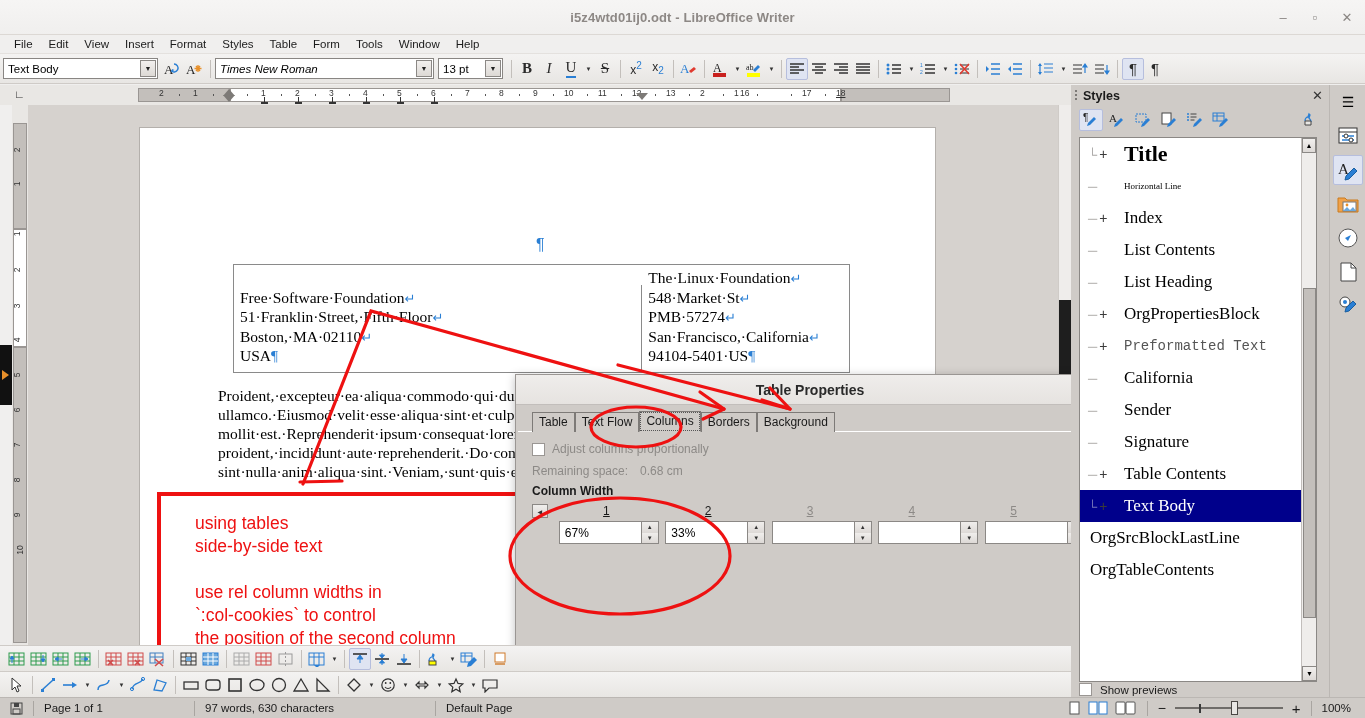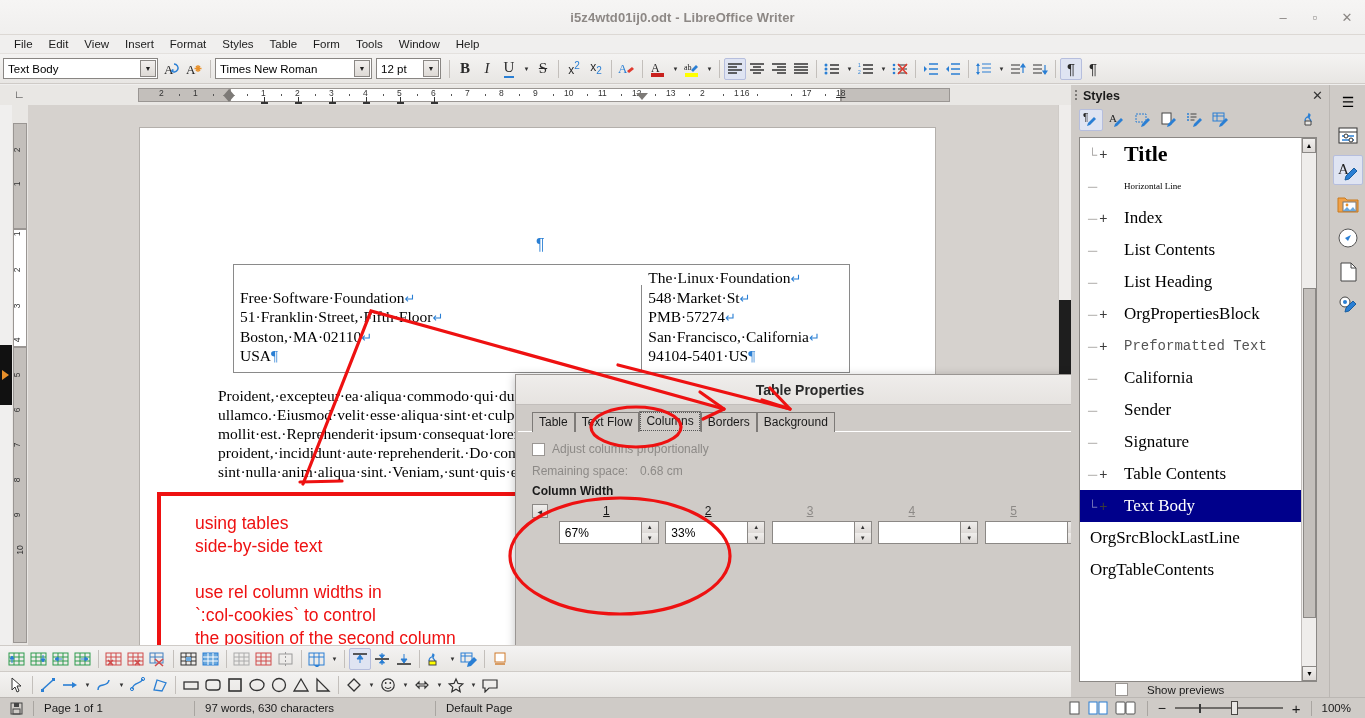--- a/index.html
+++ b/index.html
@@ -178,21 +178,21 @@
   .st-row .tree { width: 36px; color: #8d8a87; font-size: 13px; display: flex; align-items: center; gap: 2px; }
   .st-row .plus { color: #3a3a3a; font-size: 14px; }
   .st-name { font-family: "Liberation Serif", serif; font-size: 17px; color: #000; }
   .st-row.sel { background: #00008b; }
   .st-row.sel .st-name { color: #fff; }
   .st-row.sel .tree { color: #9d9dc8; }
   .sb-scroll { position: absolute; right: 0; top: 0; width: 15px; height: 100%; background: #efedeb; border-left: 1px solid #c2bebb; }
   .sb-scroll .arr { height: 15px; background: linear-gradient(#f2f0ee,#ddd9d6); border: 1px solid #8b8885; display:flex; align-items:center; justify-content:center; font-size:7px; }
   .sb-scroll .thumb { position: absolute; left: 1px; width: 13px; background: #c3bfbb; border: 1px solid #8b8885; }
   .sb-foot { position: absolute; left: 8px; top: 598px; width: 238px; }
-  .sb-chk { display: flex; align-items: center; gap: 19px; font-size: 11.5px; color: #1a1a1a; margin-left: 36px; }
+  .sb-chk { display: flex; align-items: center; gap: 8px; font-size: 11.5px; color: #1a1a1a; }
   .sb-sel { margin-top: 4px; width: 238px; height: 21px; background: #fff; border: 1px solid #8b8885; display: flex; align-items: center; position: relative; font-size: 11.5px; padding-left: 5px; }
   .sb-sel .arrow { position: absolute; right: 1px; top: 1px; width: 17px; height: 17px; background: linear-gradient(#f2f0ee,#ddd9d5); border: 1px solid #8b8885; display:flex; align-items:center; justify-content:center; font-size:7px; }
 
   .deckstrip { position: absolute; right: 0; top: 85px; width: 36px; height: 612px; background: #cfcbc7; border-left: 1px solid #bbb7b3; }
   .deckbtn { width: 30px; height: 30px; margin: 4px 3px; display: flex; align-items: center; justify-content: center; border-radius: 2px; }
   .deckbtn.on { background: #dfe4f2; border: 1px solid #b6bedd; }
 
   
   .tbl-toolbar {
     position: absolute; left: 0; top: 645px; width: 1071px; height: 26px;
@@ -266,26 +266,26 @@
       <svg width="18" height="18" viewBox="0 0 18 18">
           <text x="0" y="14" font-size="13" font-family="Liberation Serif" fill="#222">A</text>
           <g stroke="#e8902a" stroke-width="1.3">
             <path d="M12 5v7M8.5 8.5h7M10 6l4 5M14 6l-4 5"></path>
           </g>
         </svg>
     </div>
 
     <div class="tbsep"></div>
 
-    <div class="combo" style="width:157px;">
+    <div class="combo" style="width:219px;font-style:italic;">
       <span>Times New Roman</span>
       <span class="arrow">▼</span>
     </div>
     <div class="combo" style="width:65px;">
-      <span>12 pt</span>
+      <span>13 pt</span>
       <span class="arrow">▼</span>
     </div>
 
     <div class="tbsep"></div>
 
     <div class="tbtn">
         <b style="font-size:15px;font-family:'Liberation Serif',serif;">B</b>
       </div>
     <div class="tbtn">
         <i style="font-size:15px;font-family:'Liberation Serif',serif;">I</i>

